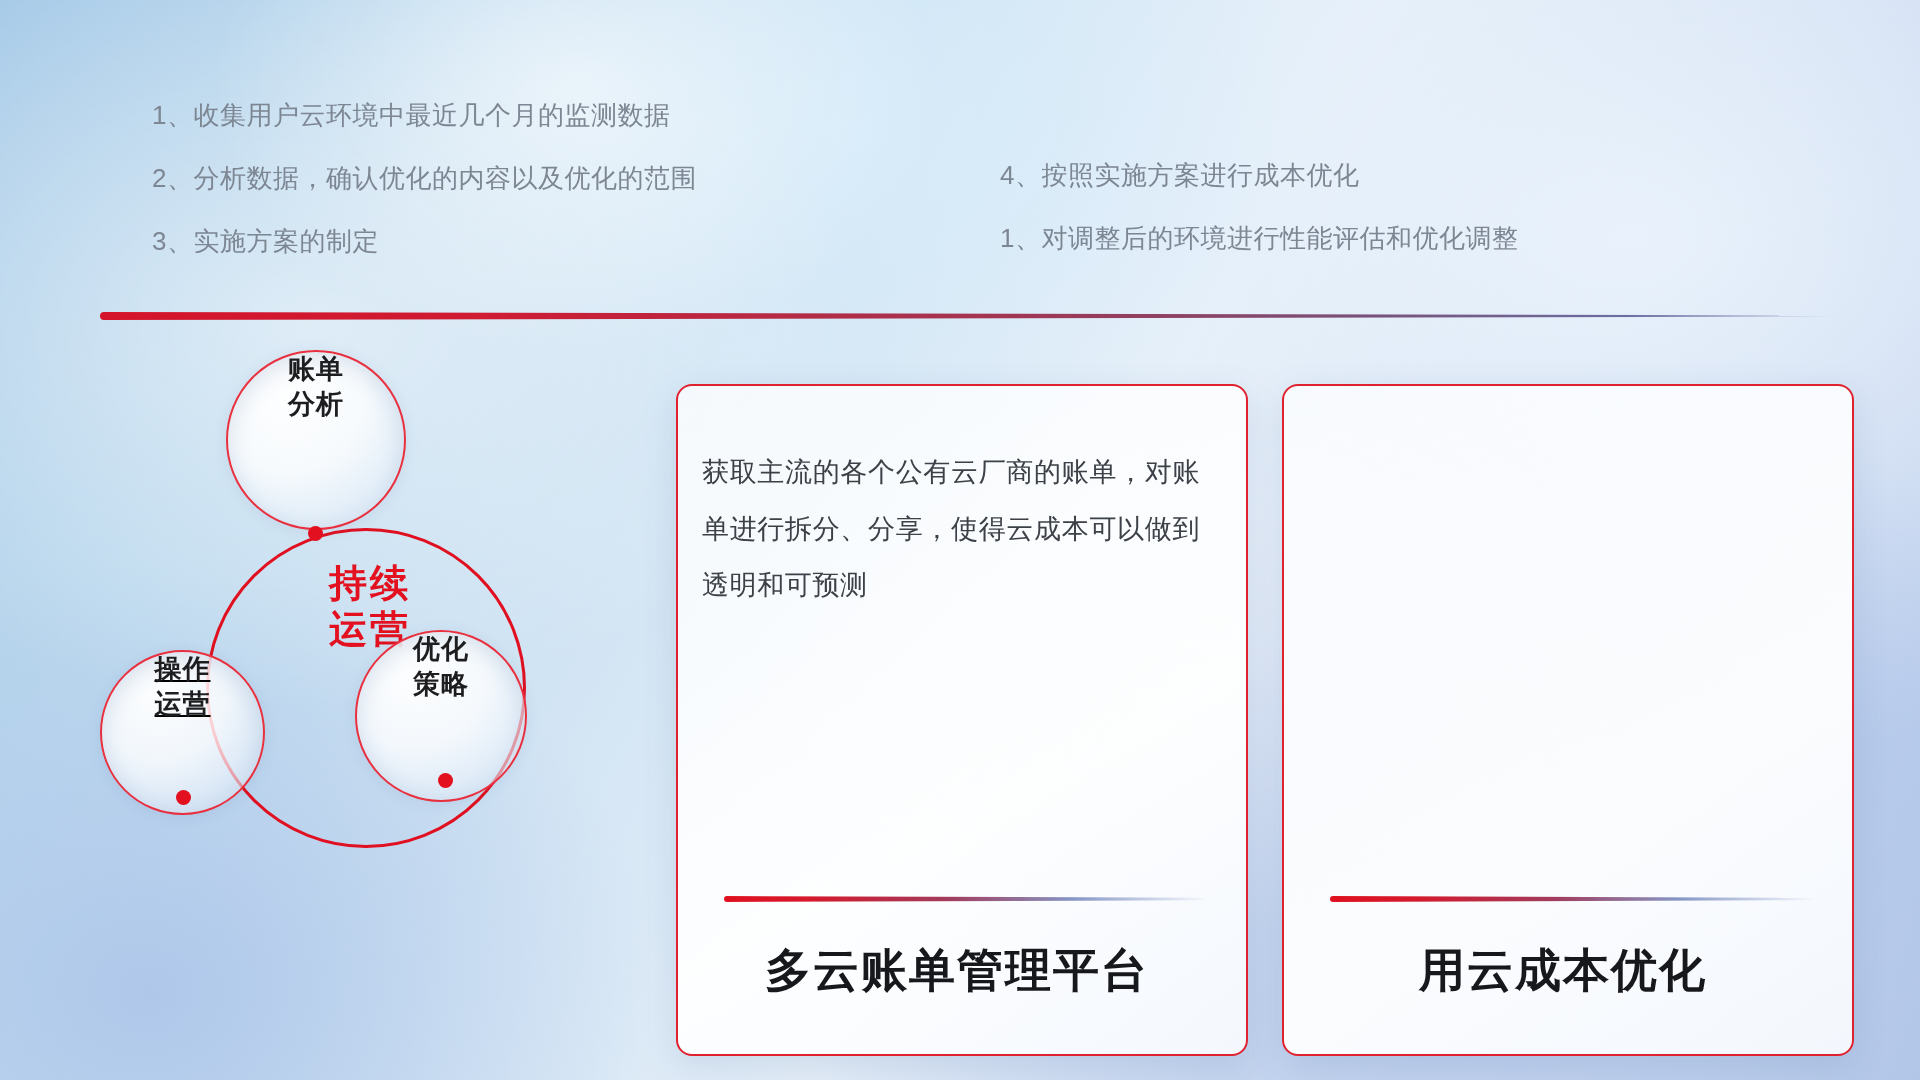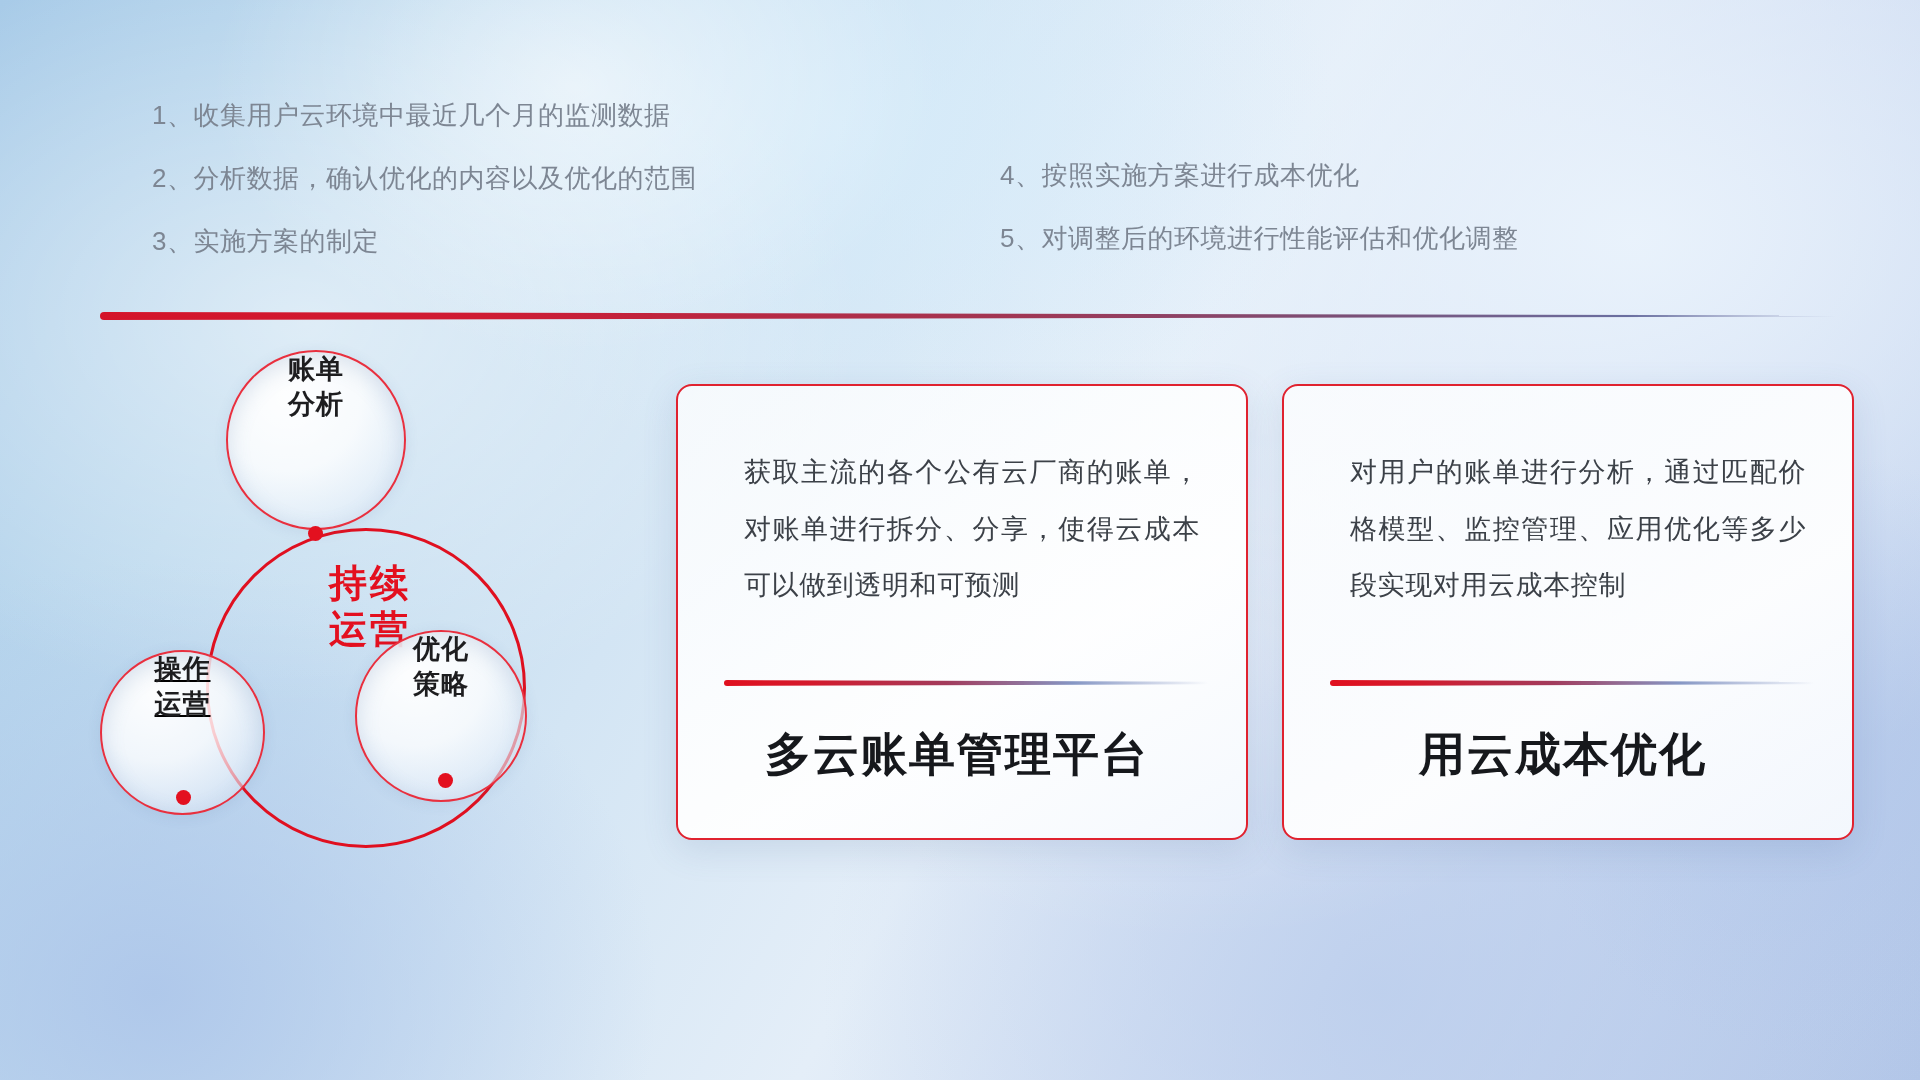--- a/index.html
+++ b/index.html
@@ -55,25 +55,25 @@
   #bubble-left{left:0px;top:300px;width:165px;height:165px;text-decoration:underline;}
   #bubble-right{left:255px;top:280px;width:172px;height:172px;}
   .center-label{position:absolute;left:160px;top:210px;width:220px;text-align:center;
     color:#e3101f;font-weight:800;font-size:38px;line-height:1.22;letter-spacing:3px;}
   .dot{position:absolute;width:15px;height:15px;border-radius:50%;background:#e3101f;}
   #dot-top{left:208px;top:176px;}
   #dot-left{left:76px;top:440px;}
   #dot-right{left:338px;top:423px;}
 
   
-  .card{position:absolute;top:384px;width:572px;height:456px;box-sizing:border-box;
+  .card{position:absolute;top:384px;width:572px;height:672px;box-sizing:border-box;
     border:2px solid #e0222f;border-radius:16px;
     background:linear-gradient(150deg, rgba(255,255,255,0.74) 0%, rgba(253,254,255,0.88) 32%, rgba(255,255,255,0.94) 62%, rgba(248,251,255,0.92) 100%);
     box-shadow:0 10px 34px rgba(80,110,160,0.16);
-    padding:58px 46px 0 66px;}
+    padding:58px 46px 0 24px;}
   #card-1{left:676px;}
   #card-2{left:1282px;}
   .card-body{color:#3c4148;font-size:27px;line-height:2.1;letter-spacing:.6px;text-align:justify;}
   .card-rule{position:absolute;left:46px;right:38px;bottom:152px;height:6px;border-radius:3px;
     background:linear-gradient(90deg,#e0101f 0%,#d41a2c 18%,#a23b5c 46%,#8596c4 72%,rgba(200,215,235,0) 100%);
     clip-path:polygon(0 0,100% 30%,100% 70%,0 100%);}
   .card-title{position:absolute;left:0;right:10px;bottom:52px;text-align:center;
     color:#16181c;font-weight:800;font-size:46px;letter-spacing:2px;}
 </style>
 </head>
@@ -85,21 +85,21 @@
 <div class="stage">
 
   <div class="bullets" id="bullets-left">
     <div class="ln">1、收集用户云环境中最近几个月的监测数据</div>
     <div class="ln">2、分析数据，确认优化的内容以及优化的范围</div>
     <div class="ln">3、实施方案的制定</div>
   </div>
 
   <div class="bullets" id="bullets-right">
     <div class="ln">4、按照实施方案进行成本优化</div>
-    <div class="ln">5、对调整后的环境进行性能评估和优化调整</div>
+    <div class="ln">1、对调整后的环境进行性能评估和优化调整</div>
   </div>
 
   <div class="divider"></div>
 
   <div id="diagram">
 
     <div class="ring big-ring"></div>
 
     <div class="center-label">
       <div>持续</div>
@@ -132,18 +132,17 @@
     <div class="dot" id="dot-right"></div>
   </div>
 
   <div class="card" id="card-1">
     <div class="card-body">获取主流的各个公有云厂商的账单，对账单进行拆分、分享，使得云成本可以做到透明和可预测</div>
     <div class="card-rule"></div>
     <div class="card-title">多云账单管理平台</div>
   </div>
 
   <div class="card" id="card-2">
-    <div class="card-body">对用户的账单进行分析，通过匹配价格模型、监控管理、应用优化等多少段实现对用云成本控制</div>
     <div class="card-rule"></div>
     <div class="card-title">用云成本优化</div>
   </div>
 
 </div>
 
 </body></html>

